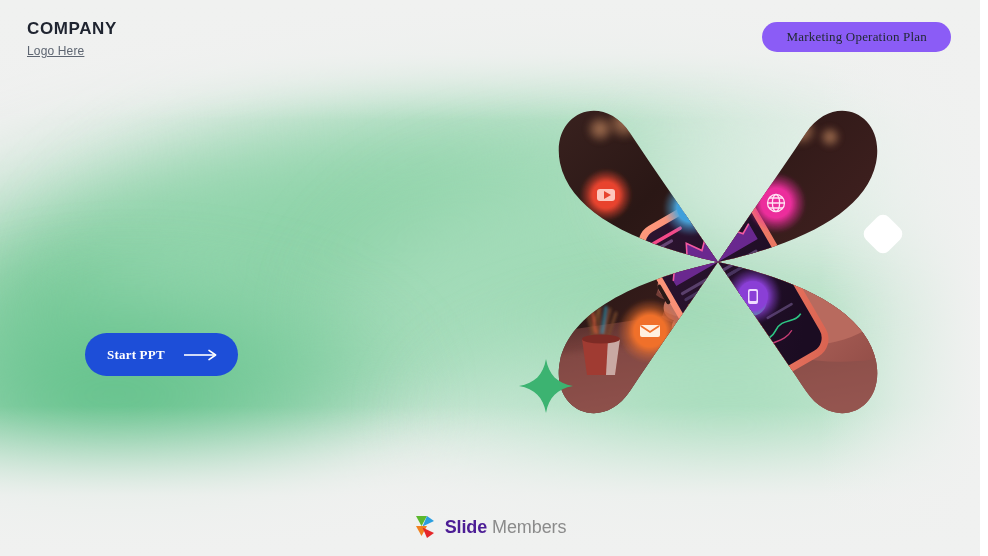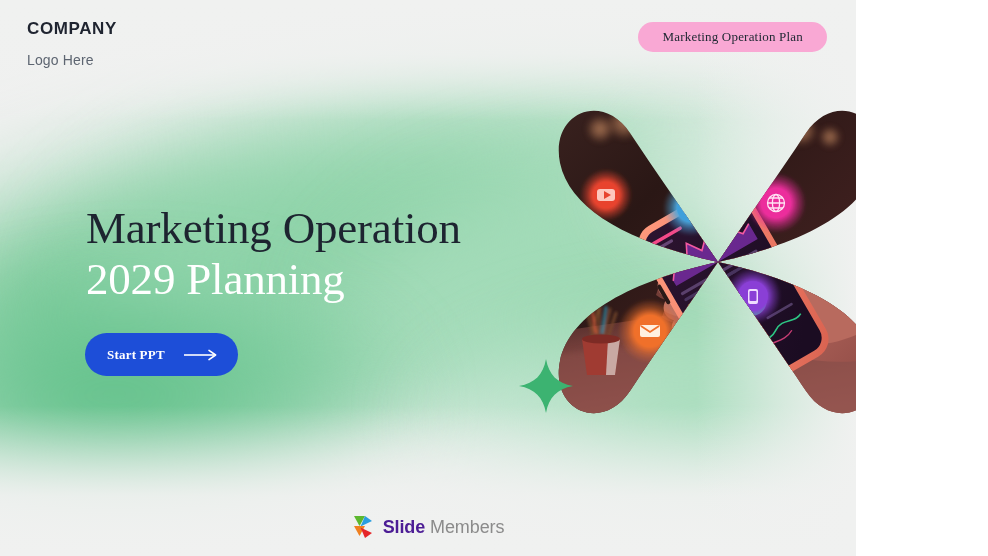--- a/index.html
+++ b/index.html
@@ -5,25 +5,24 @@
   html, body {
     margin: 0;
     padding: 0;
     background: #ffffff;
   }
   body {
     font-family: "Liberation Sans", sans-serif;
   }
   .slide {
     position: relative;
-    width: 820px;
+    width: 980px;
     height: 556px;
     overflow: hidden;
     background: #f0f1f0;
-    padding-left: 36px;
   }
 
   
   .bg-base {
     position: absolute;
     inset: 0;
     background: #eff0ef;
   }
   .blob {
     position: absolute;
@@ -87,34 +86,35 @@
     left: 27px; top: 20px;
   }
   .brand-name {
     font-size: 17px;
     font-weight: bold;
     letter-spacing: 0.6px;
     color: #1f2430;
     line-height: 1.1;
   }
   .brand-sub {
-    font-size: 14px;
+    font-size: 12px;
     color: #5d6571;
     letter-spacing: 0.15px;
-    margin-top: 13px;
+    margin-top: 5px;
+    text-decoration: underline;
   }
   .plan-badge {
     position: absolute;
     right: 29px; top: 22px;
     height: 30px;
     display: flex;
     align-items: center;
     padding: 0 24px;
     border-radius: 16px;
-    background: #f9a8d4;
+    background: #8b5cf6;
     color: #222a35;
     font-family: "Liberation Serif", serif;
     font-size: 13px;
     letter-spacing: 0.2px;
     white-space: nowrap;
   }
 
   
   .headline {
     position: absolute;
@@ -444,24 +444,20 @@
 
   <div class="brand">
     <div class="brand-name">COMPANY</div>
     <div class="brand-sub">Logo Here</div>
   </div>
 
   <div class="plan-badge">
     <span>Marketing Operation Plan</span>
   </div>
 
-  <div class="headline">
-    <span class="l1">Marketing Operation</span>
-    <span class="l2">2029 Planning</span>
-  </div>
 
   <button class="cta">
     <span class="cta-label">Start PPT</span>
     <svg class="cta-arrow" width="34" height="12" viewBox="0 0 34 12" xmlns="http://www.w3.org/2000/svg">
       <path d="M0,6 H30" stroke="#ffffff" stroke-width="1.6" fill="none"></path>
       <path d="M25,1.4 L31.6,6 L25,10.6" stroke="#ffffff" stroke-width="1.6" fill="none" stroke-linecap="round" stroke-linejoin="round"></path>
     </svg>
   </button>
 
   <div class="footer">

